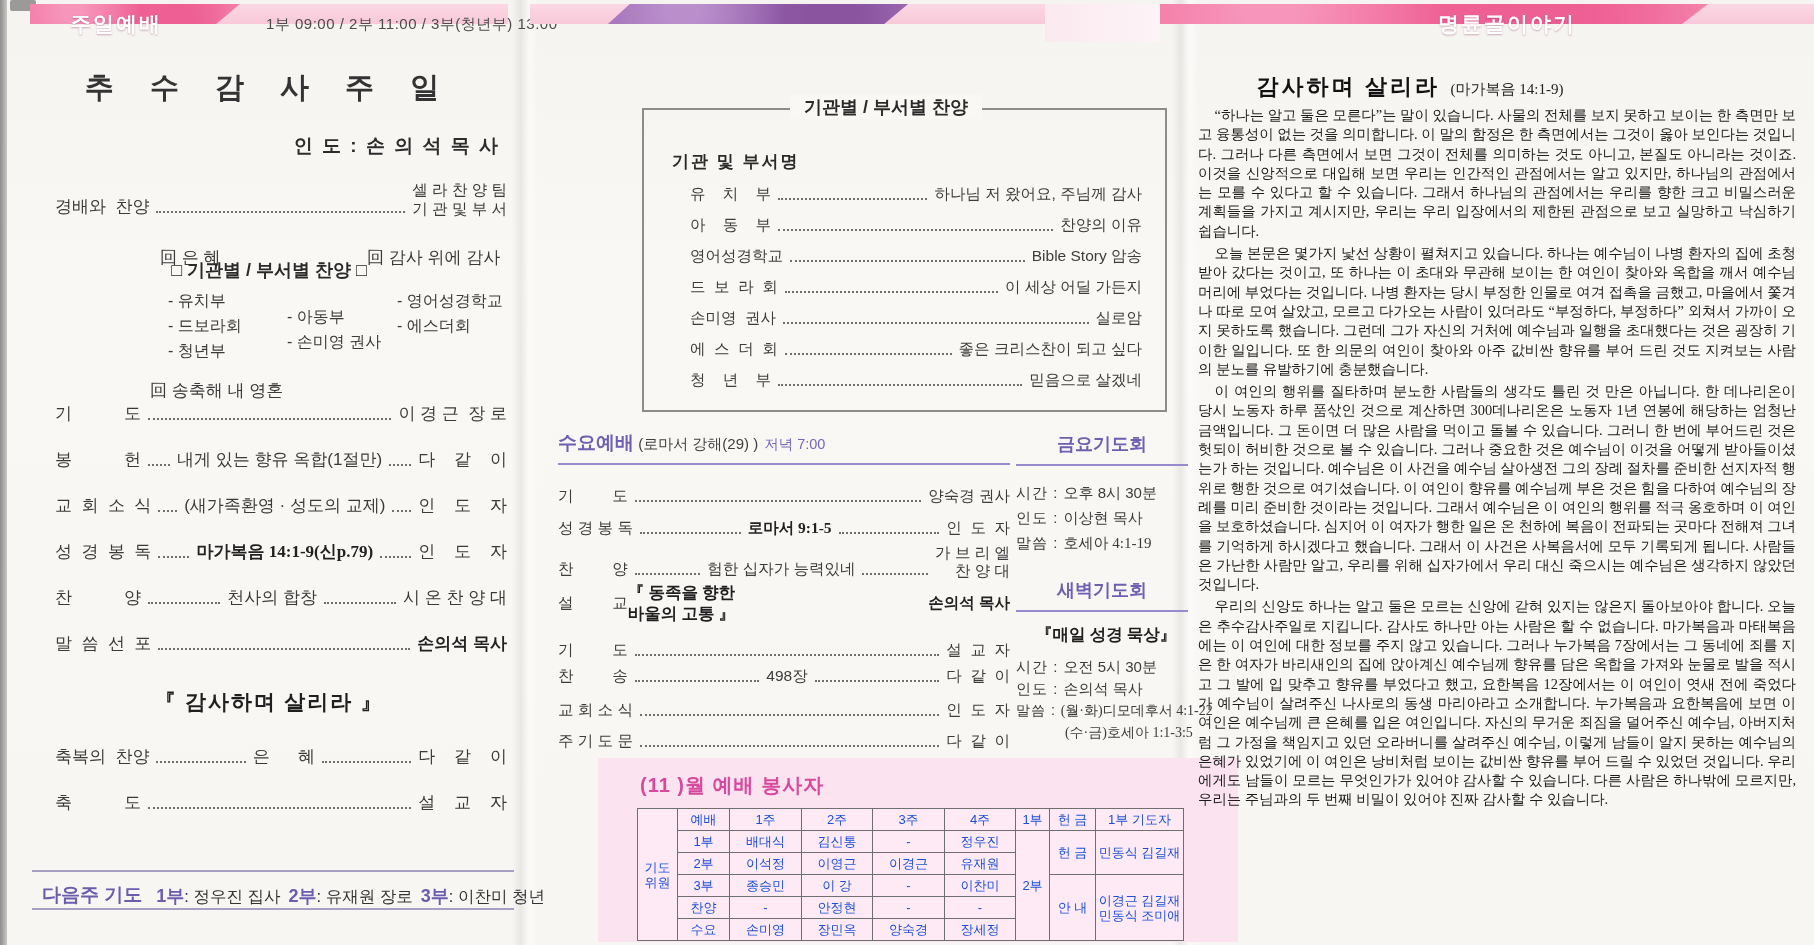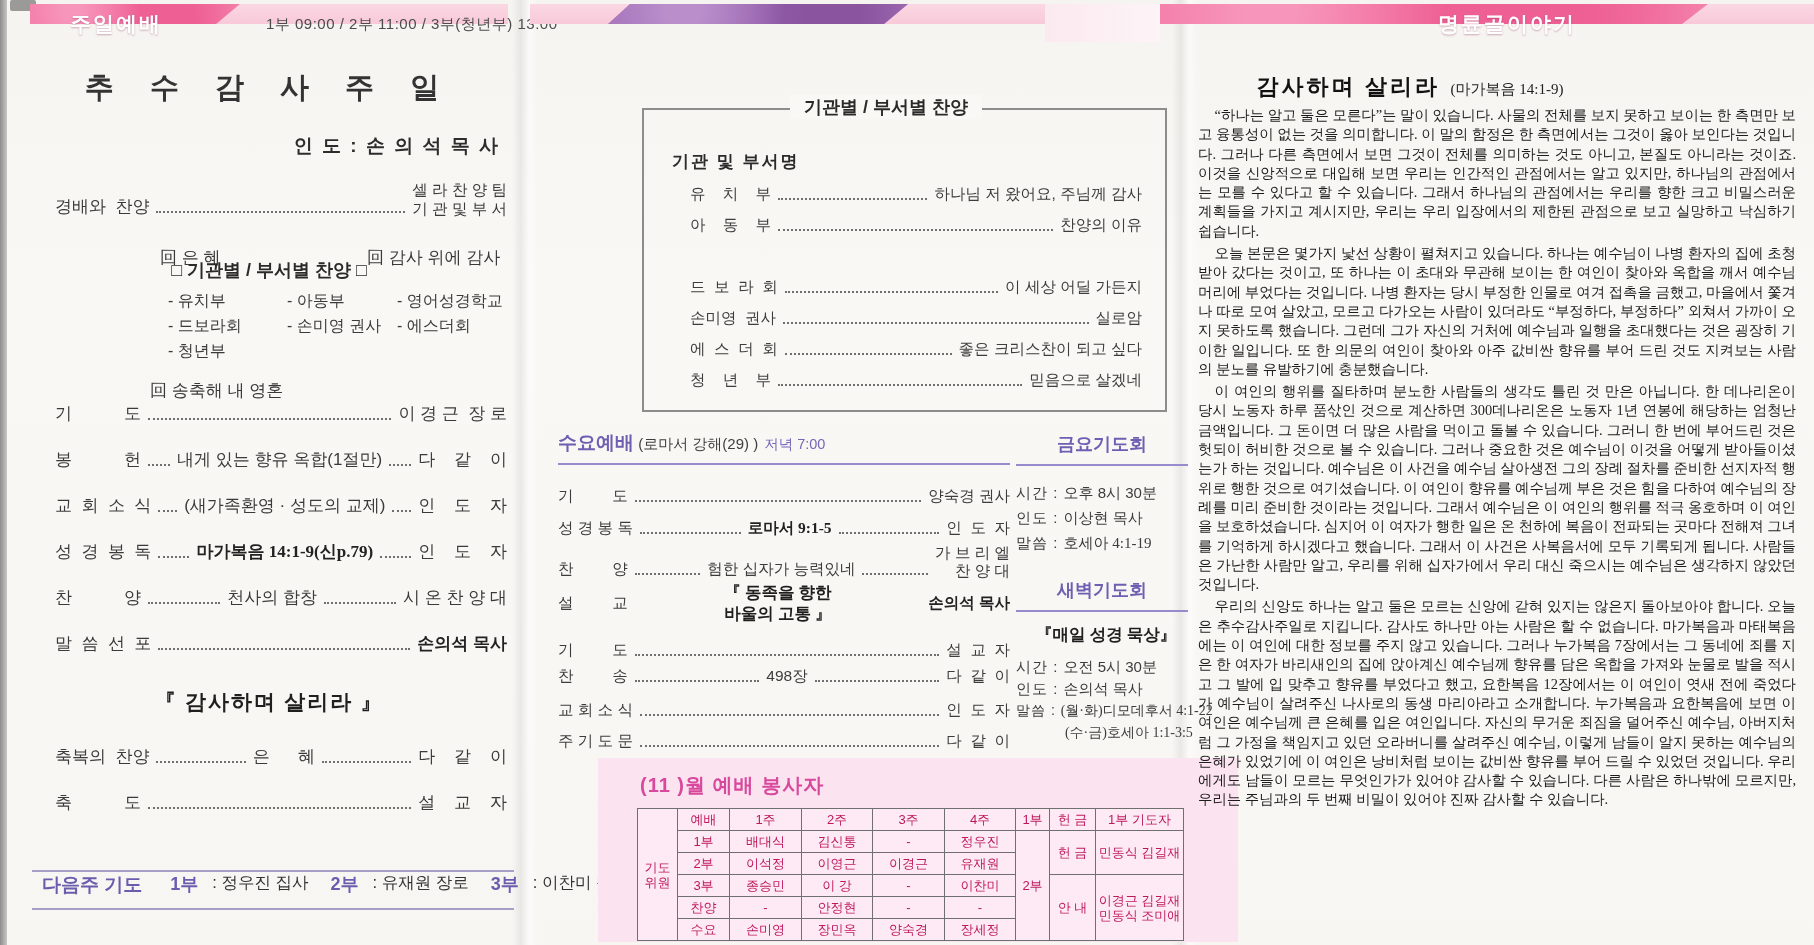--- a/index.html
+++ b/index.html
@@ -37,48 +37,48 @@
             letter-spacing:14px;color:#333;}
   .lp-leader{left:30px;top:133px;width:470px;text-align:right;font-size:19px;font-weight:bold;
              letter-spacing:2px;color:#2c2c2c;}
   .srow{left:55px;width:452px;font-size:17px;color:#3a3a3a;}
   .lp-hymn{font-size:17px;margin-top:19px;}
   .lp-dept-head{left:30px;top:258px;width:478px;text-align:center;font-size:18px;font-weight:bold;color:#2a2a2a;}
   .dept-col{font-size:16px;line-height:25px;white-space:pre;}
   .sermon-title{left:30px;top:688px;width:478px;text-align:center;font-size:21px;font-weight:bold;
                 font-family:"Liberation Serif",serif;color:#1f1f1f;letter-spacing:2px;}
   .nextweek{left:32px;top:870px;width:482px;border-top:2px solid #a7a0c6;border-bottom:2px solid #a7a0c6;
-            height:40px;display:flex;align-items:flex-start;gap:14px;padding-left:10px;box-sizing:border-box;white-space:nowrap;}
+            height:40px;display:flex;align-items:flex-end;padding-left:10px;box-sizing:border-box;white-space:nowrap;}
   .nw-label{color:#6b5cae;font-weight:bold;font-size:19px;margin-right:14px;}
   .nw-k{color:#6b5cae;font-weight:bold;font-size:18px;}
   .nw-v{color:#333;font-size:16.5px;margin-right:8px;}
   
   .mbox{left:642px;top:108px;width:521px;height:300px;border:2px solid #8c8c8c;}
   .mbox-title{left:790px;top:95px;background:#faf8f5;padding:0 14px;font-size:18px;font-weight:bold;color:#2a2a2a;white-space:nowrap;}
   .mbox-head{left:672px;top:150px;font-size:17px;font-weight:bold;color:#2a2a2a;letter-spacing:2px;}
   .brow{left:690px;width:452px;font-size:15.5px;color:#3d3d3d;}
   
   .wed-head{left:558px;top:430px;width:452px;border-bottom:2px solid #978bce;padding-bottom:7px;white-space:nowrap;}
   .wed-title{color:#6e5fb2;font-weight:bold;font-size:19px;}
   .wed-sub{color:#3f3f3f;font-size:15px;}
   .wed-time{color:#7668b8;font-size:14.5px;margin-left:6px;}
   .wrow{left:558px;width:452px;font-size:15.5px;color:#3c3c3c;}
   .wsermon-title{font-family:"Liberation Serif",serif;font-weight:bold;font-size:16.5px;color:#1e1e1e;
-                 text-align:center;flex:1;line-height:21px;}
+                 flex:1;line-height:21px;}
   
   .pcol-title{width:172px;text-align:center;color:#6e5fb2;font-weight:bold;font-size:18px;
               border-bottom:2px solid #978bce;padding-bottom:8px;}
   .pline{font-size:15px;color:#3c3c3c;white-space:pre;}
   .pline .k{letter-spacing:1px;}
   .dawn-book{font-family:"Liberation Serif",serif;font-weight:bold;font-size:16.5px;color:#1e1e1e;}
   
   .pinkblock{left:598px;top:758px;width:640px;height:184px;background:#fce3f0;}
   .sv-title{left:640px;top:772px;font-size:20px;font-weight:bold;color:#d8489c;letter-spacing:1px;}
   .sv-table{left:637px;top:808px;border-collapse:collapse;background:#fdeaf4;}
-  .sv-table td{border:1.5px solid #6f6f6f;font-size:13px;color:#be185d;text-align:center;
+  .sv-table td{border:1.5px solid #6f6f6f;font-size:13px;color:#1d4ed8;text-align:center;
                padding:1px 2px;height:19px;white-space:pre-line;line-height:15px;margin-top:32px;}
   
   .rs-titlewrap{left:1200px;top:72px;width:420px;text-align:center;white-space:nowrap;}
   .rs-title{font-size:22px;font-weight:bold;color:#111;letter-spacing:3px;font-family:"Liberation Serif",serif;}
   .rs-ref{font-size:15px;color:#222;font-family:"Liberation Serif",serif;margin-left:6px;}
   .rs-body{left:1198px;top:106px;width:598px;font-family:"Liberation Serif",serif;font-size:14.4px;
            line-height:19.3px;text-align:justify;color:#1c1c1c;}
   .rs-body p{margin:0 0 3px 0;text-indent:1.15em;}
 </style>
 </head>
@@ -120,21 +120,21 @@
 기 관  및  부 서</span>
   </div>
 
   <span class="abs lp-hymn" style="left:160px;top:227px">回 은   혜</span>
   <span class="abs lp-hymn" style="left:367px;top:227px">回 감사 위에 감사</span>
 
   <div class="abs lp-dept-head">□   기관별 / 부서별 찬양   □</div>
   <div class="abs dept-col pre" style="left:168px;top:288px">- 유치부
 - 드보라회
 - 청년부</div>
-  <div class="abs dept-col pre" style="left:287px;top:288px">- 아동부
+  <div class="abs dept-col pre" style="left:287px;top:304px">- 아동부
 - 손미영 권사</div>
   <div class="abs dept-col pre" style="left:397px;top:288px">- 영어성경학교
 - 에스더회</div>
 
   <span class="abs lp-hymn" style="left:150px;top:360px">回   송축해 내 영혼</span>
 
   <div class="lrow srow" style="top:402px">
     <span class="lbl">기           도</span>
     <span class="dots"></span>
     <span class="rgt">이 경 근  장 로</span>
@@ -204,20 +204,25 @@
 
   <div class="lrow brow" style="top:184px">
     <span class="lbl">유    치    부</span>
     <span class="dots"></span>
     <span class="rgt">하나님 저 왔어요, 주님께 감사</span>
   </div>
   <div class="lrow brow" style="top:215px">
     <span class="lbl">아    동    부</span>
     <span class="dots"></span>
     <span class="rgt">찬양의 이유</span>
+  </div>
+  <div class="lrow brow" style="top:246px">
+    <span class="lbl">영어성경학교</span>
+    <span class="dots"></span>
+    <span class="rgt">Bible Story 암송</span>
   </div>
   <div class="lrow brow" style="top:277px">
     <span class="lbl">드  보  라  회</span>
     <span class="dots"></span>
     <span class="rgt">이 세상 어딜 가든지</span>
   </div>
   <div class="lrow brow" style="top:308px">
     <span class="lbl">손미영  권사</span>
     <span class="dots"></span>
     <span class="rgt">실로암</span>

